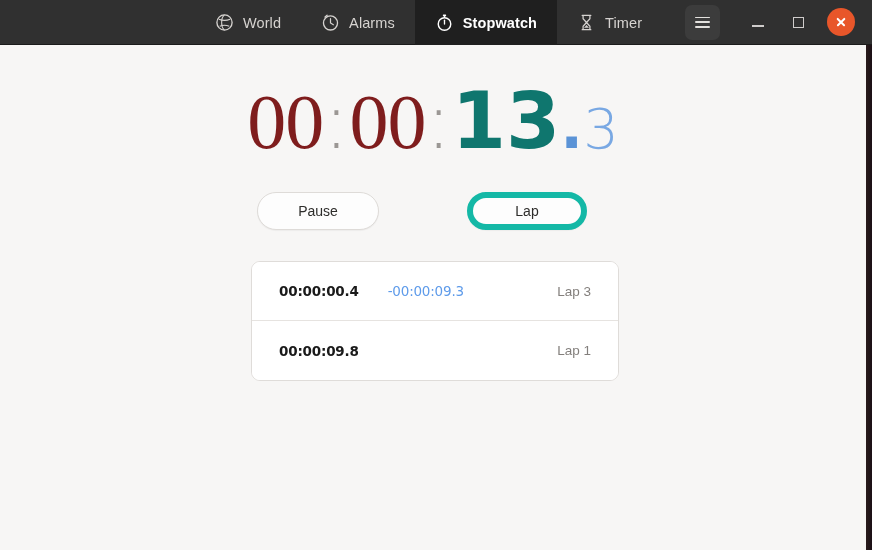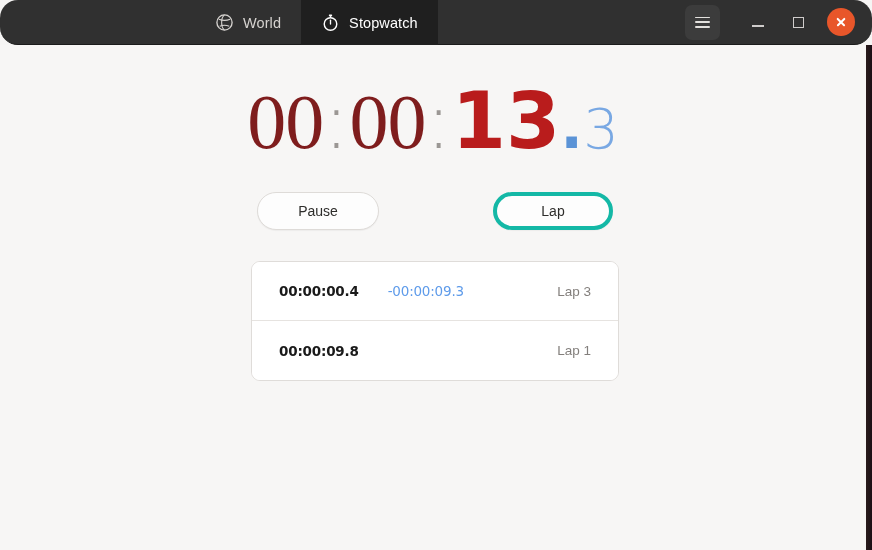--- a/index.html
+++ b/index.html
@@ -21,21 +21,20 @@
   
   #headerbar {
     position: absolute;
     top: 0; left: 0;
     width: 872px;
     height: 45px;
     background: #303030;
     display: flex;
     align-items: stretch;
     border-bottom: 1px solid #1b1b1b;
-    border-radius: 18px;
   }
 
   .header-spacer { flex: 0 0 195px; }
 
   #view-switcher {
     display: flex;
     align-items: stretch;
     height: 45px;
   }
 
@@ -50,21 +49,21 @@
     font-size: 14.5px;
     letter-spacing: 0.1px;
     cursor: pointer;
     user-select: none;
     background: transparent;
   }
   .view-tab .tab-label { white-space: nowrap; }
   .view-tab.active {
     background: #1f1f1f;
     color: #ffffff;
-    font-weight: normal;
+    font-weight: bold;
   }
   .view-tab .tab-icon {
     display: inline-flex;
     align-items: center;
     justify-content: center;
     width: 19px;
     height: 19px;
     flex: 0 0 19px;
   }
   .view-tab svg { display: block; }
@@ -144,21 +143,21 @@
     font-weight: 300;
     font-family: Liberation Serif, serif;
   }
   .t-colon {
     color: #9b9794;
     font-weight: 300;
     font-family: "DejaVu Sans", sans-serif;
     font-size: 78px;
   }
   .t-main {
-    color: #b91c1c;
+    color: #0f766e;
     font-weight: bold;
     font-size: 78px;
     font-family: "DejaVu Sans", sans-serif;
   }
   .t-dot {
     color: #5b93d6;
     font-weight: bold;
     font-size: 60px;
     font-family: "DejaVu Sans", sans-serif;
   }
@@ -189,23 +188,23 @@
     cursor: pointer;
     user-select: none;
   }
   #pause-button {
     left: 257px;
     width: 122px;
     border: 1px solid #dedbd8;
     box-shadow: 0 1px 1px rgba(0,0,0,0.045);
   }
   #lap-button {
-    left: 493px;
+    left: 467px;
     width: 120px;
-    border: 4px solid #14b8a6;
+    border: 6px solid #14b8a6;
     box-shadow: 0 1px 1px rgba(0,0,0,0.04);
   }
 
   
   #lap-list {
     position: absolute;
     top: 216px;
     left: 251px;
     width: 368px;
     background: #ffffff;
@@ -267,33 +266,55 @@
             <circle cx="10" cy="10" r="8" fill="none" stroke="#d6d3d0" stroke-width="1.4"></circle>
             <path d="M10 2 C6 5 6 15 10 18" fill="none" stroke="#d6d3d0" stroke-width="1.1"></path>
             <path d="M4 6.5 q6 2.5 12 0" fill="none" stroke="#d6d3d0" stroke-width="1.1"></path>
             <path d="M5 14 q5 -2 10 0" fill="none" stroke="#d6d3d0" stroke-width="1.1"></path>
             <path d="M6.5 4.5 q2 3.5 0.5 6 q-1 2 1 3.5" fill="#d6d3d0" opacity="0.55"></path>
           </svg>
         </span>
         <span class="tab-label">World</span>
       </div>
 
+      <div class="view-tab">
+        <span class="tab-icon">
+          <svg width="19" height="19" viewBox="0 0 20 20">
+            <circle cx="10" cy="10.5" r="7.4" fill="none" stroke="#d6d3d0" stroke-width="1.4"></circle>
+            <path d="M10 6 L10 10.5 L13 12.4" fill="none" stroke="#d6d3d0" stroke-width="1.3" stroke-linecap="round"></path>
+            <path d="M4.2 4.2 L6.4 2.4" stroke="#d6d3d0" stroke-width="1.4" stroke-linecap="round"></path>
+          </svg>
+        </span>
+        <span class="tab-label">Alarms</span>
+      </div>
 
       <div class="view-tab active">
         <span class="tab-icon">
           <svg width="19" height="19" viewBox="0 0 20 20">
             <circle cx="10" cy="11.6" r="6.6" fill="none" stroke="#ffffff" stroke-width="1.5"></circle>
             <path d="M10 7.5 L10 11.6" fill="none" stroke="#ffffff" stroke-width="1.4" stroke-linecap="round"></path>
             <rect x="8.3" y="1.5" width="3.4" height="2" rx="0.6" fill="#ffffff"></rect>
             <rect x="9.3" y="3.2" width="1.4" height="1.8" fill="#ffffff"></rect>
           </svg>
         </span>
         <span class="tab-label">Stopwatch</span>
       </div>
 
+      <div class="view-tab">
+        <span class="tab-icon">
+          <svg width="19" height="19" viewBox="0 0 20 20">
+            <path d="M5.5 2.5 L14.5 2.5" stroke="#d6d3d0" stroke-width="1.4" stroke-linecap="round"></path>
+            <path d="M5.5 17.5 L14.5 17.5" stroke="#d6d3d0" stroke-width="1.4" stroke-linecap="round"></path>
+            <path d="M6.4 2.6 L6.4 6 L10 10 L13.6 6 L13.6 2.6" fill="none" stroke="#d6d3d0" stroke-width="1.3"></path>
+            <path d="M6.4 17.4 L6.4 14 L10 10 L13.6 14 L13.6 17.4" fill="none" stroke="#d6d3d0" stroke-width="1.3"></path>
+            <path d="M7.4 15.6 L12.6 15.6 L10 12.6 Z" fill="#d6d3d0"></path>
+          </svg>
+        </span>
+        <span class="tab-label">Timer</span>
+      </div>
 
     </div>
 
     <div id="window-controls">
       <div id="menu-button">
         <span class="bars">
             <i></i>
             <i></i>
             <i></i>
           </span>

